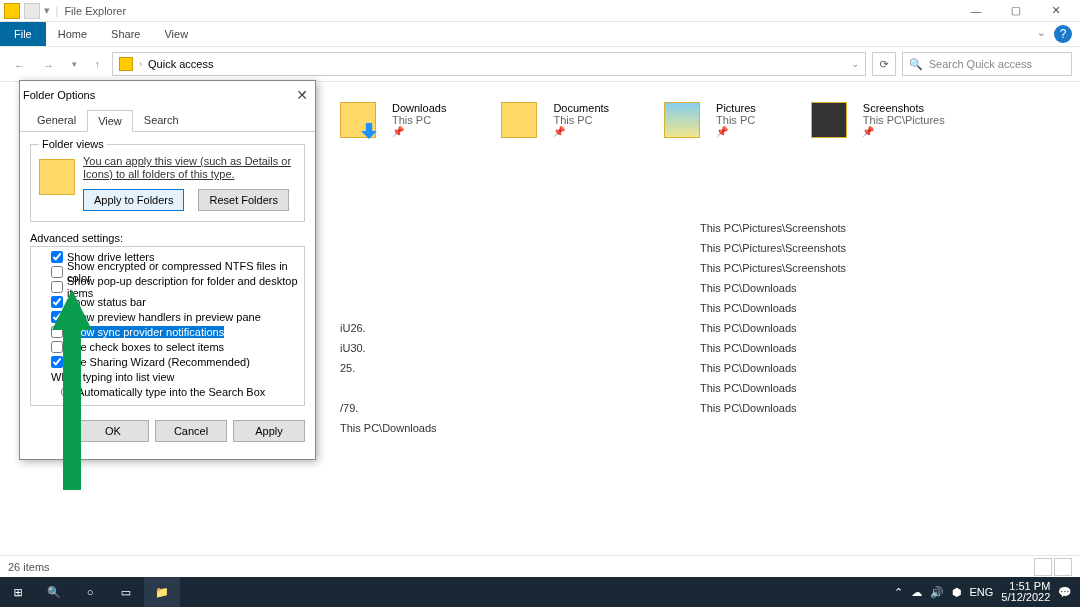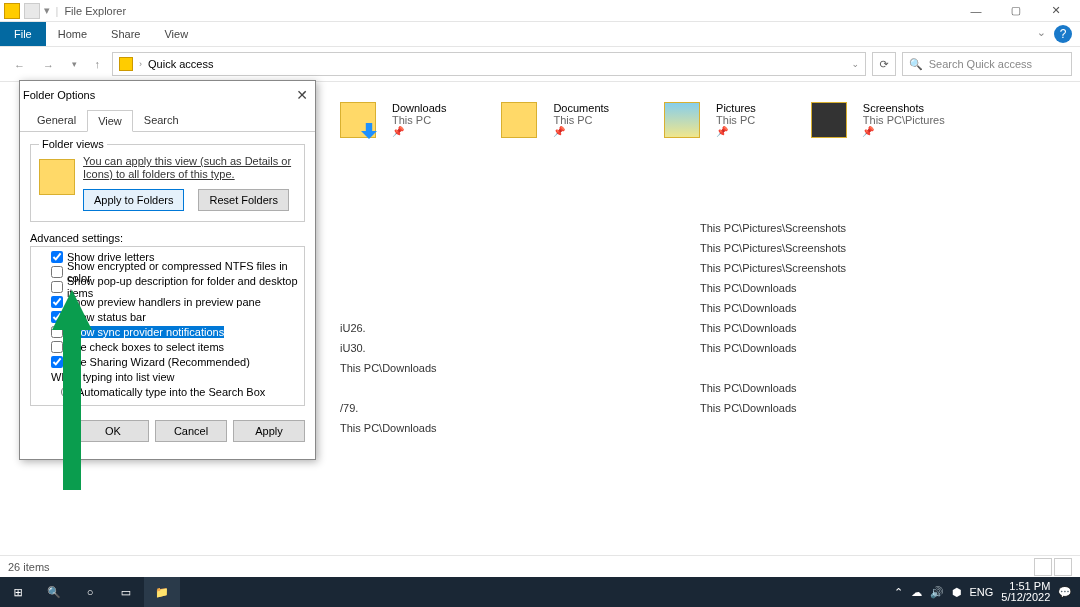--- a/index.html
+++ b/index.html
@@ -171,20 +171,21 @@
       </div>
       <div class="file-row">
     <div class="file-name ">iU26.</div>
     <div class="file-path">This PC\Downloads</div>
       </div>
       <div class="file-row">
     <div class="file-name ">iU30.</div>
     <div class="file-path">This PC\Downloads</div>
       </div>
       <div class="file-row">
+    <div class="file-name ">25.</div>
     <div class="file-path">This PC\Downloads</div>
       </div>
       <div class="file-row">
     <div class="file-name blur"></div>
     <div class="file-path">This PC\Downloads</div>
       </div>
       <div class="file-row">
     <div class="file-name ">/79.</div>
     <div class="file-path">This PC\Downloads</div>
       </div>
@@ -251,25 +252,25 @@
         <div class="tree-item  ">
     <input type="checkbox" style="">
           <span>Show encrypted or compressed NTFS files in color</span>
         </div>
         <div class="tree-item  ">
     <input type="checkbox" style="">
           <span>Show pop-up description for folder and desktop items</span>
         </div>
         <div class="tree-item  ">
     <input type="checkbox" checked="" style="">
+          <span>Show status bar</span>
+        </div>
+        <div class="tree-item  ">
+    <input type="checkbox" checked="" style="">
           <span>Show preview handlers in preview pane</span>
-        </div>
-        <div class="tree-item  ">
-    <input type="checkbox" checked="" style="">
-          <span>Show status bar</span>
         </div>
         <div class="tree-item  sel">
     <input type="checkbox" style="">
           <span>Show sync provider notifications</span>
         </div>
         <div class="tree-item  ">
     <input type="checkbox" style="">
           <span>Use check boxes to select items</span>
         </div>
         <div class="tree-item  ">

